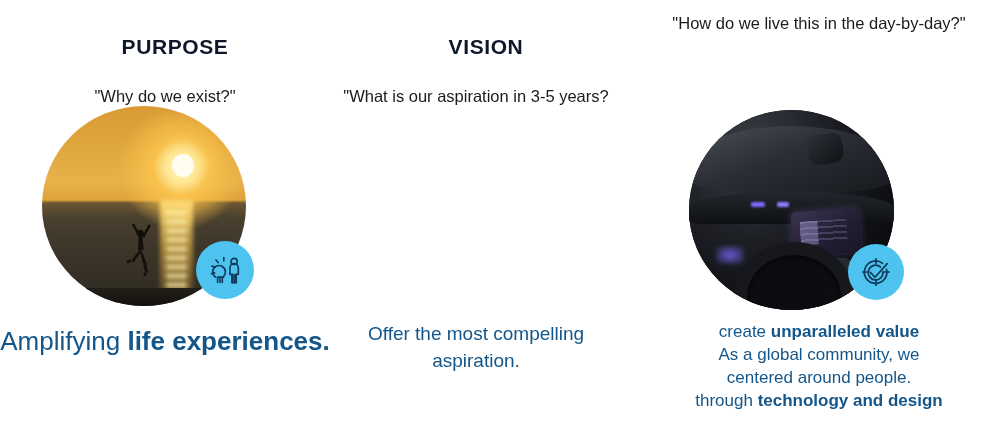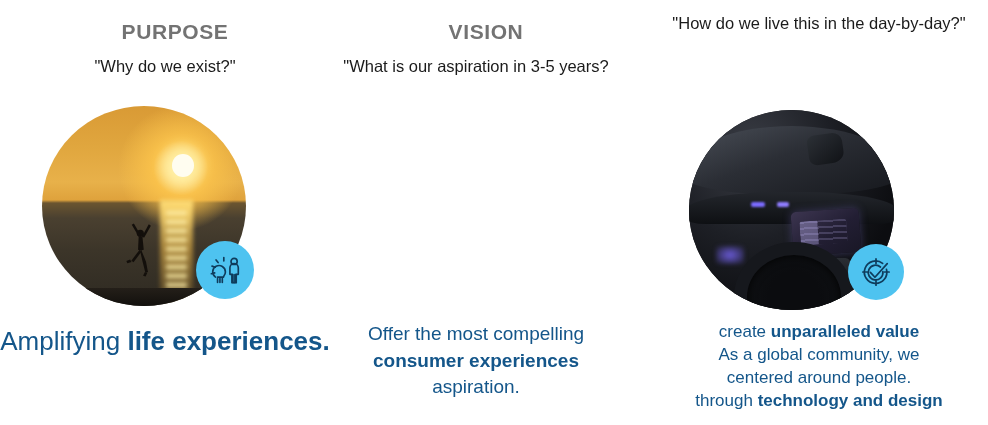--- a/index.html
+++ b/index.html
@@ -9,21 +9,21 @@
     overflow:hidden;
   }
   .board{position:relative;width:988px;height:425px;}
   .col{position:absolute;top:0;height:425px;}
   .col-1{left:0;width:330px;}
   .col-2{left:316px;width:320px;}
   .col-3{left:650px;width:338px;}
 
   .heading{
     text-align:center;font-weight:bold;font-size:21px;letter-spacing:.6px;
-    color:#737373;margin:1px;padding-top:20px;line-height:1;padding-left:20px;
+    color:#0f172a;margin:16px;padding-top:20px;line-height:1;padding-left:20px;
   }
   .question{
     text-align:center;font-size:16.5px;color:#1b1b1b;
     margin:0;padding-top:13px;line-height:1.33;font-weight:400;
   }
 
   .circle-wrap{position:absolute;}
   .c1{left:42px;top:106px;width:204px;height:200px;}
   .c2{left:373px;top:110px;width:205px;height:200px;}
 
@@ -209,21 +209,20 @@
             <path d="M33.2 23.5 a9.8 9.8 0 1 1 -3.3 -6.2"></path>
             <path d="M24 6.5 v6 M24 35.5 v6 M6.5 24 h6 M35.5 24 h6"></path>
             <path d="M16.5 24.6 L22.6 31 L39 12.8"></path>
           </svg>
         </span>
       </div>
     </div>
 
     <div class="statement s2">
       <span class="ln">Offer the most compelling</span>
-      <b class="ln">consumer experiences</b>
       <span class="ln">aspiration.</span>
     </div>
   </div>
 
   <div class="col col-3">
     <div class="question">"How do we live this in the day-by-day?"</div>
 
     <div class="statement s3">
       <span class="ln"><span>create </span><b>unparalleled value</b></span>
       <span class="ln">As a global community, we</span>

